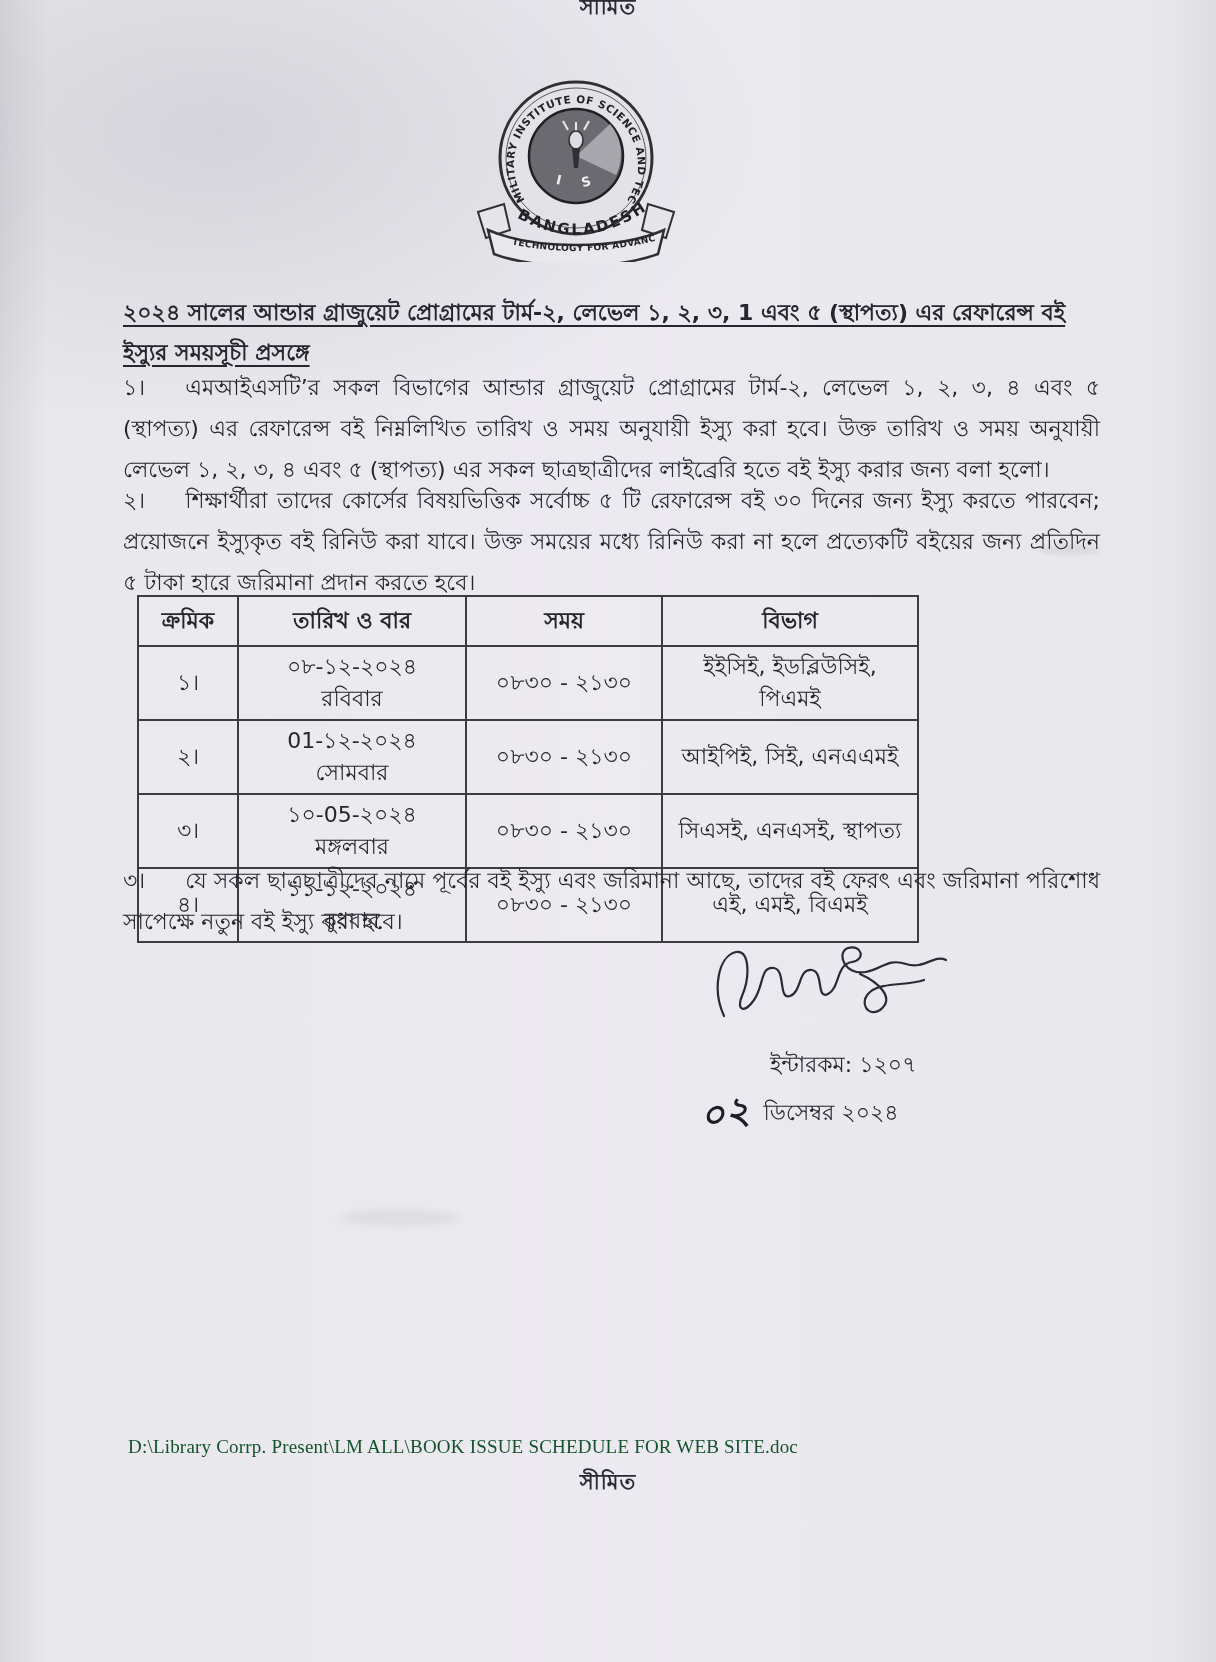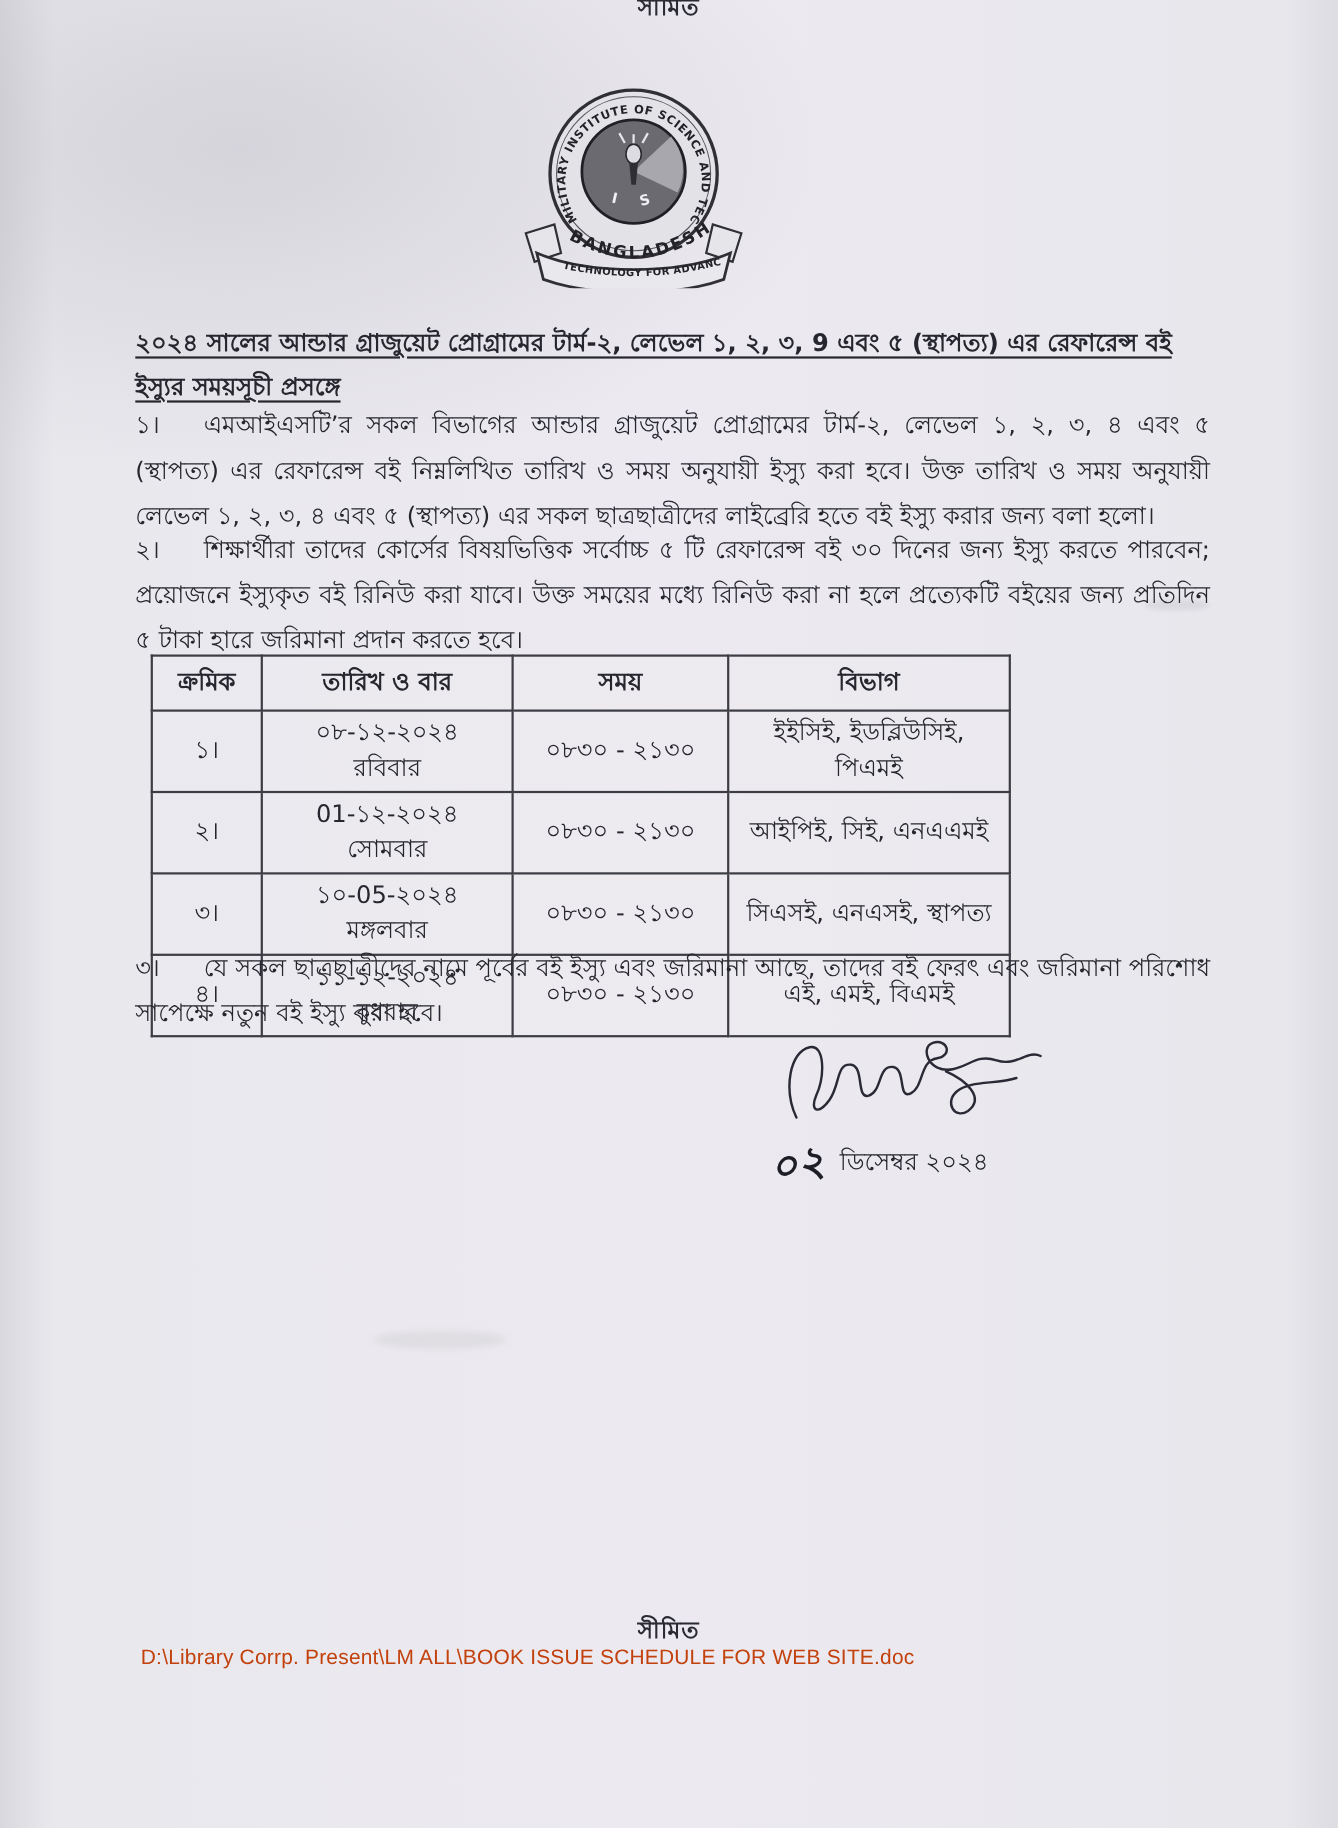--- a/index.html
+++ b/index.html
@@ -70,23 +70,23 @@
   .sig-date { margin-top:14px; display:flex; align-items:center; }
   .hand-date {
     font-size:38px; font-style:italic; font-weight:bold; color:#1d1d25;
     transform:rotate(-9deg); display:inline-block; margin-right:14px;
     font-family:"DejaVu Serif", serif;
   }
   .print-date { display:inline-block; }
 
   
   .file-path {
-    top:1497px; left:128px;
-    font-family:Liberation Sans, sans-serif;
-    font-size:19px; color:#c2410c; letter-spacing:0.2px;
+    top:1436px; left:128px;
+    font-family:Liberation Serif, serif;
+    font-size:19px; color:#14532d; letter-spacing:0.2px;
   }
 
   
   .smudge1 { top:1210px; left:340px; width:120px; height:16px; border-radius:50%;
              background:rgba(120,115,110,0.10); filter:blur(3px); }
   .smudge2 { top:545px; left:1040px; width:60px; height:10px; border-radius:50%;
              background:rgba(100,100,105,0.10); filter:blur(2px); }
 </style>
 </head>
 <body>
@@ -130,21 +130,21 @@
 
     <path d="M14,140 L40,132 L46,158 L22,166 Z" fill="#e6e5ea" stroke="#2f2f35" stroke-width="2"></path>
     <path d="M210,140 L184,132 L178,158 L202,166 Z" fill="#e6e5ea" stroke="#2f2f35" stroke-width="2"></path>
     <path d="M24,158 C70,178 154,178 200,158 L194,182 C150,198 74,198 30,182 Z" fill="#e9e8ed" stroke="#2f2f35" stroke-width="2.5"></path>
     <text font-size="9" font-weight="bold" fill="#222228" letter-spacing="0.4">
       <textPath href="#mottoArc" startOffset="14">TECHNOLOGY FOR ADVANCEMENT</textPath>
     </text>
   </svg>
 </div>
 
-<div class="abs subject">২০২৪ সালের আন্ডার গ্রাজুয়েট প্রোগ্রামের টার্ম-২, লেভেল ১, ২, ৩, 9 এবং ৫ (স্থাপত্য) এর রেফারেন্স বই ইস্যুর সময়সূচী প্রসঙ্গে</div>
+<div class="abs subject">২০২৪ সালের আন্ডার গ্রাজুয়েট প্রোগ্রামের টার্ম-২, লেভেল ১, ২, ৩, 1 এবং ৫ (স্থাপত্য) এর রেফারেন্স বই ইস্যুর সময়সূচী প্রসঙ্গে</div>
 
 <p class="abs para p1"><span class="num">১।</span><span class="tab"></span><span>এমআইএসটি’র সকল বিভাগের আন্ডার গ্রাজুয়েট প্রোগ্রামের টার্ম-২, লেভেল ১, ২, ৩, ৪ এবং ৫ (স্থাপত্য) এর রেফারেন্স বই নিম্নলিখিত তারিখ ও সময় অনুযায়ী ইস্যু করা হবে। উক্ত তারিখ ও সময় অনুযায়ী লেভেল ১, ২, ৩, ৪ এবং ৫ (স্থাপত্য) এর সকল ছাত্রছাত্রীদের লাইব্রেরি হতে বই ইস্যু করার জন্য বলা হলো।</span></p>
 
 <p class="abs para p2"><span class="num">২।</span><span class="tab"></span><span>শিক্ষার্থীরা তাদের কোর্সের বিষয়ভিত্তিক সর্বোচ্চ ৫ টি রেফারেন্স বই ৩০ দিনের জন্য ইস্যু করতে পারবেন; প্রয়োজনে ইস্যুকৃত বই রিনিউ করা যাবে। উক্ত সময়ের মধ্যে রিনিউ করা না হলে প্রত্যেকটি বইয়ের জন্য প্রতিদিন ৫ টাকা হারে জরিমানা প্রদান করতে হবে।</span></p>
 
 <table class="abs sched-table">
   <colgroup>
     <col class="col-serial">
       <col class="col-date">
       <col class="col-time">
@@ -200,20 +200,21 @@
 
 <p class="abs para p3"><span class="num">৩।</span><span class="tab"></span><span>যে সকল ছাত্রছাত্রীদের নামে পূর্বের বই ইস্যু এবং জরিমানা আছে, তাদের বই ফেরৎ এবং জরিমানা পরিশোধ সাপেক্ষে নতুন বই ইস্যু করা হবে।</span></p>
 
 <div class="abs sig-block">
   <svg class="sig-image" width="250" height="92" viewBox="0 0 250 92">
     <g fill="none" stroke="#2a2a36" stroke-width="2.2" stroke-linecap="round">
       <path d="M14,78 C2,52 8,18 26,14 C40,11 40,40 32,58 C26,72 34,76 44,62 C54,48 50,28 64,30 C76,32 68,62 80,58 C92,54 88,30 102,32 C114,34 106,62 118,56 C130,50 126,26 142,24 C156,22 152,6 138,10 C126,14 134,38 156,34 C172,31 178,20 196,26 C214,32 224,16 236,22"></path>
       <path d="M150,36 C168,44 186,60 170,72 C158,80 148,64 160,54 C172,44 196,48 214,42"></path>
     </g>
   </svg>
+  <div class="sig-intercom">ইন্টারকম: ১২০৭</div>
   <div class="sig-date">
     <span class="hand-date">০২</span>
     <span class="print-date">ডিসেম্বর ২০২৪</span>
   </div>
 </div>
 
 <div class="abs classify classify-bottom">সীমিত</div>
 
 <div class="abs file-path">D:\Library Corrp. Present\LM ALL\BOOK ISSUE SCHEDULE FOR WEB SITE.doc</div>
 

